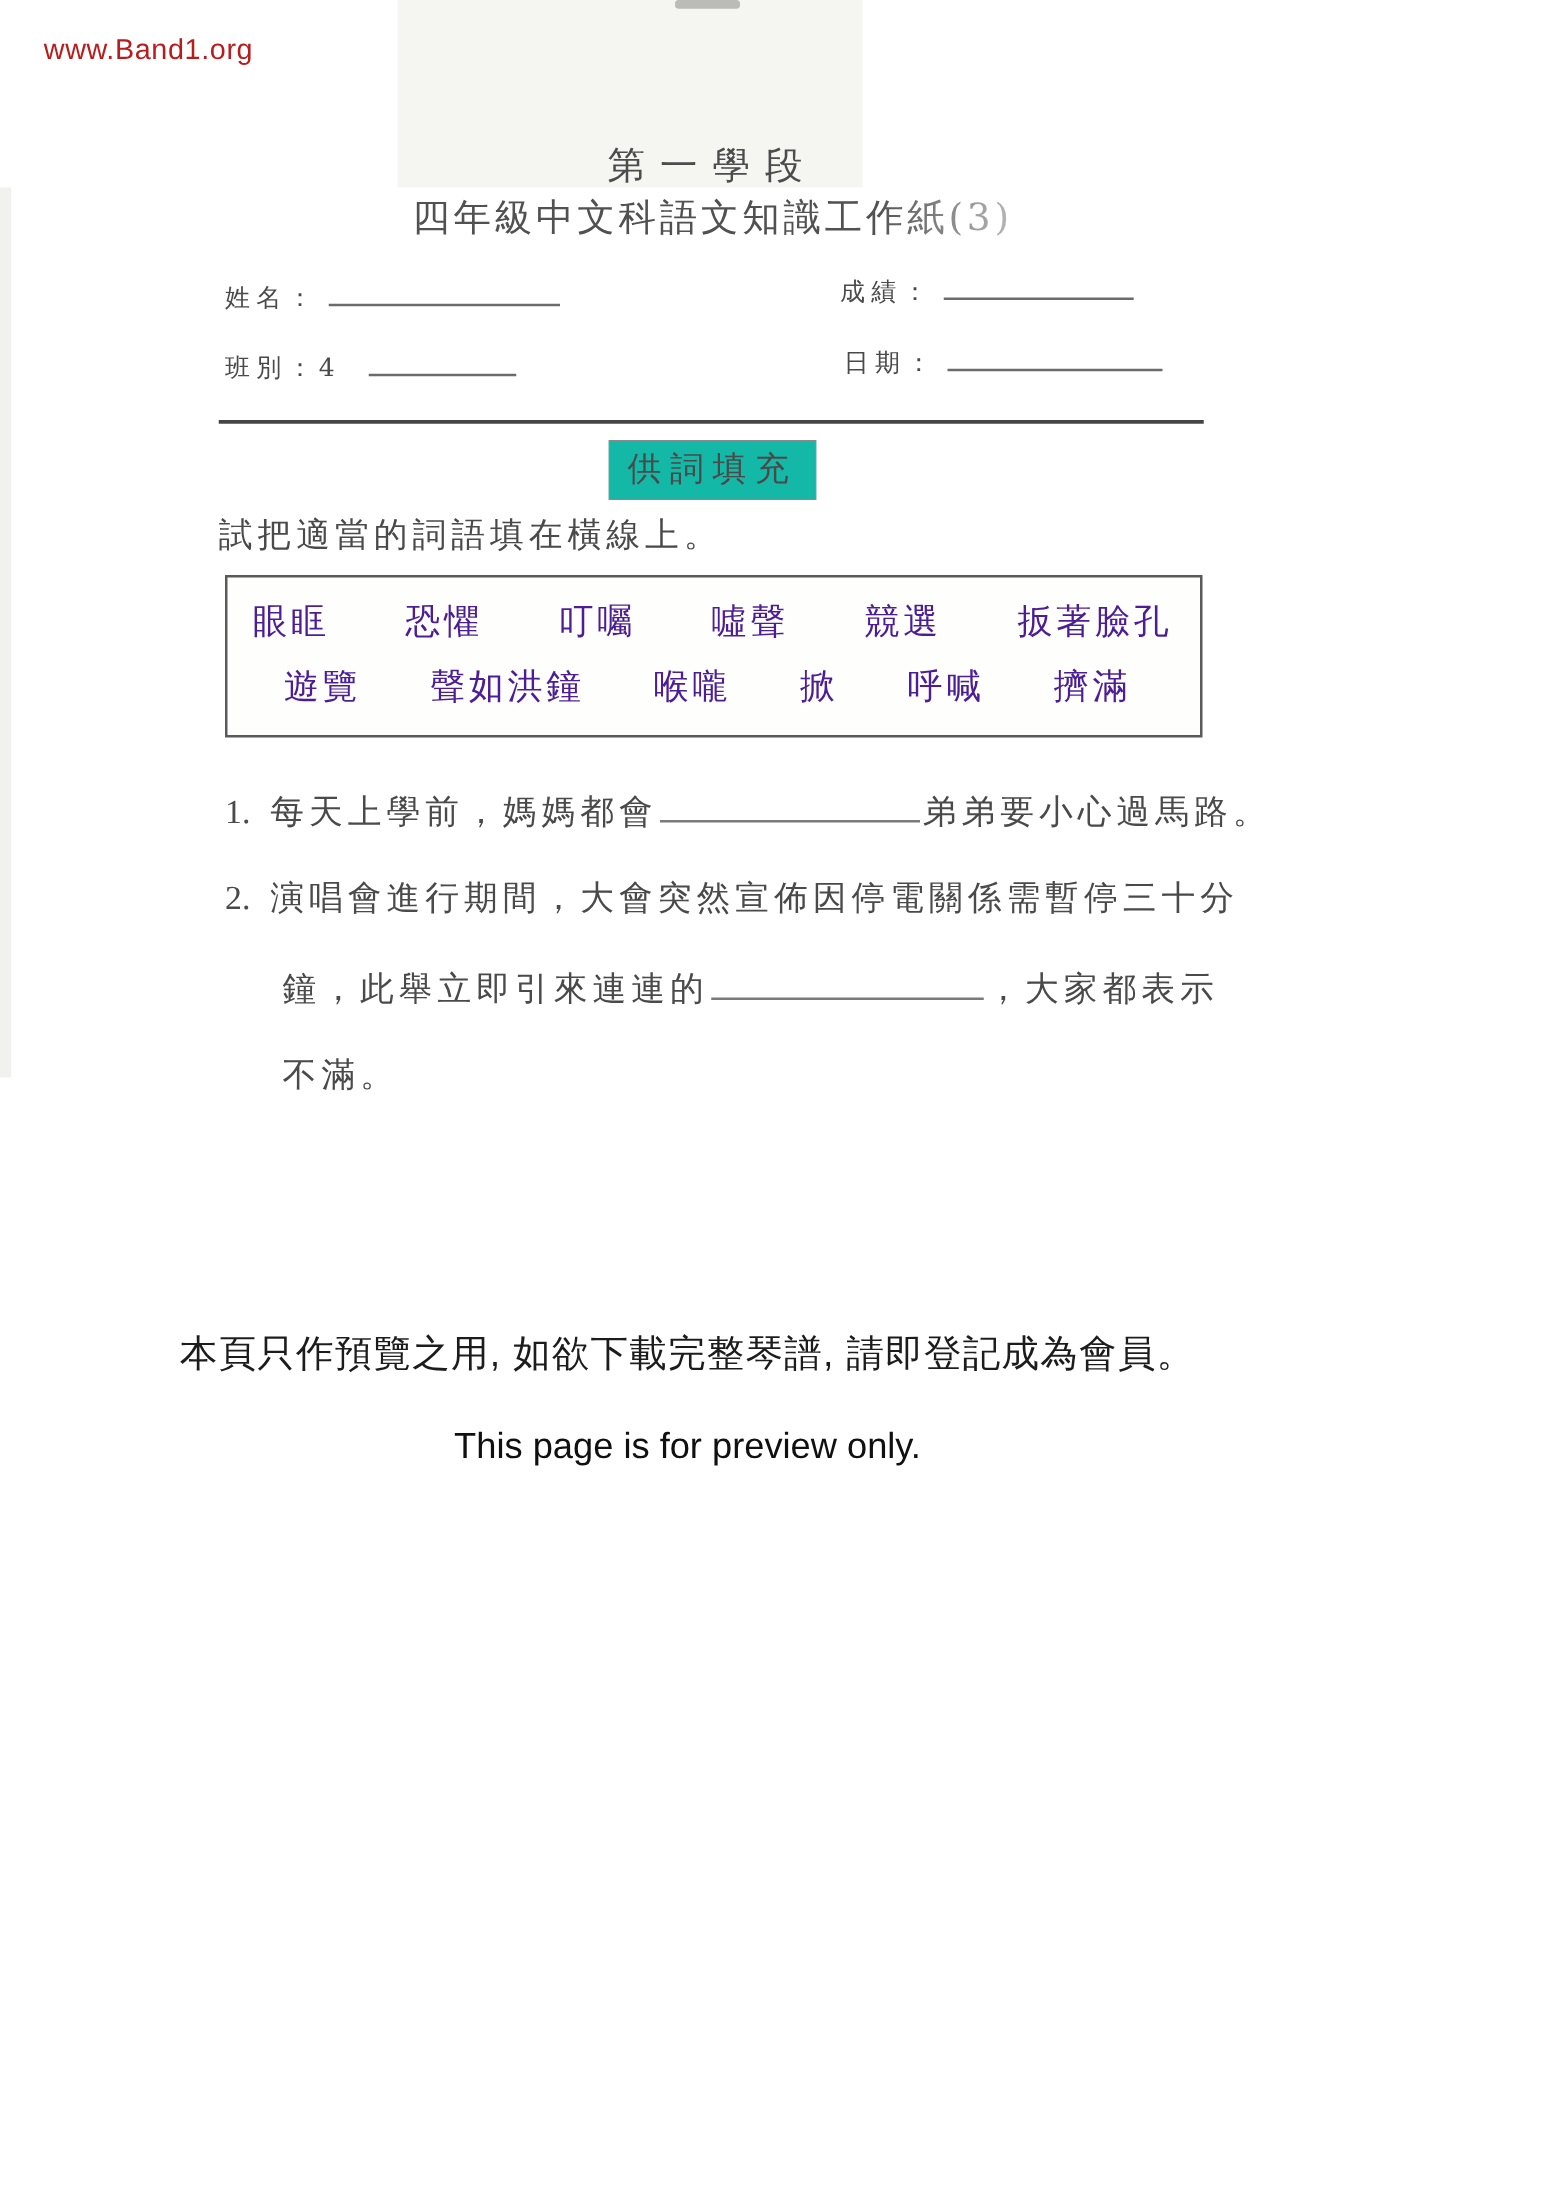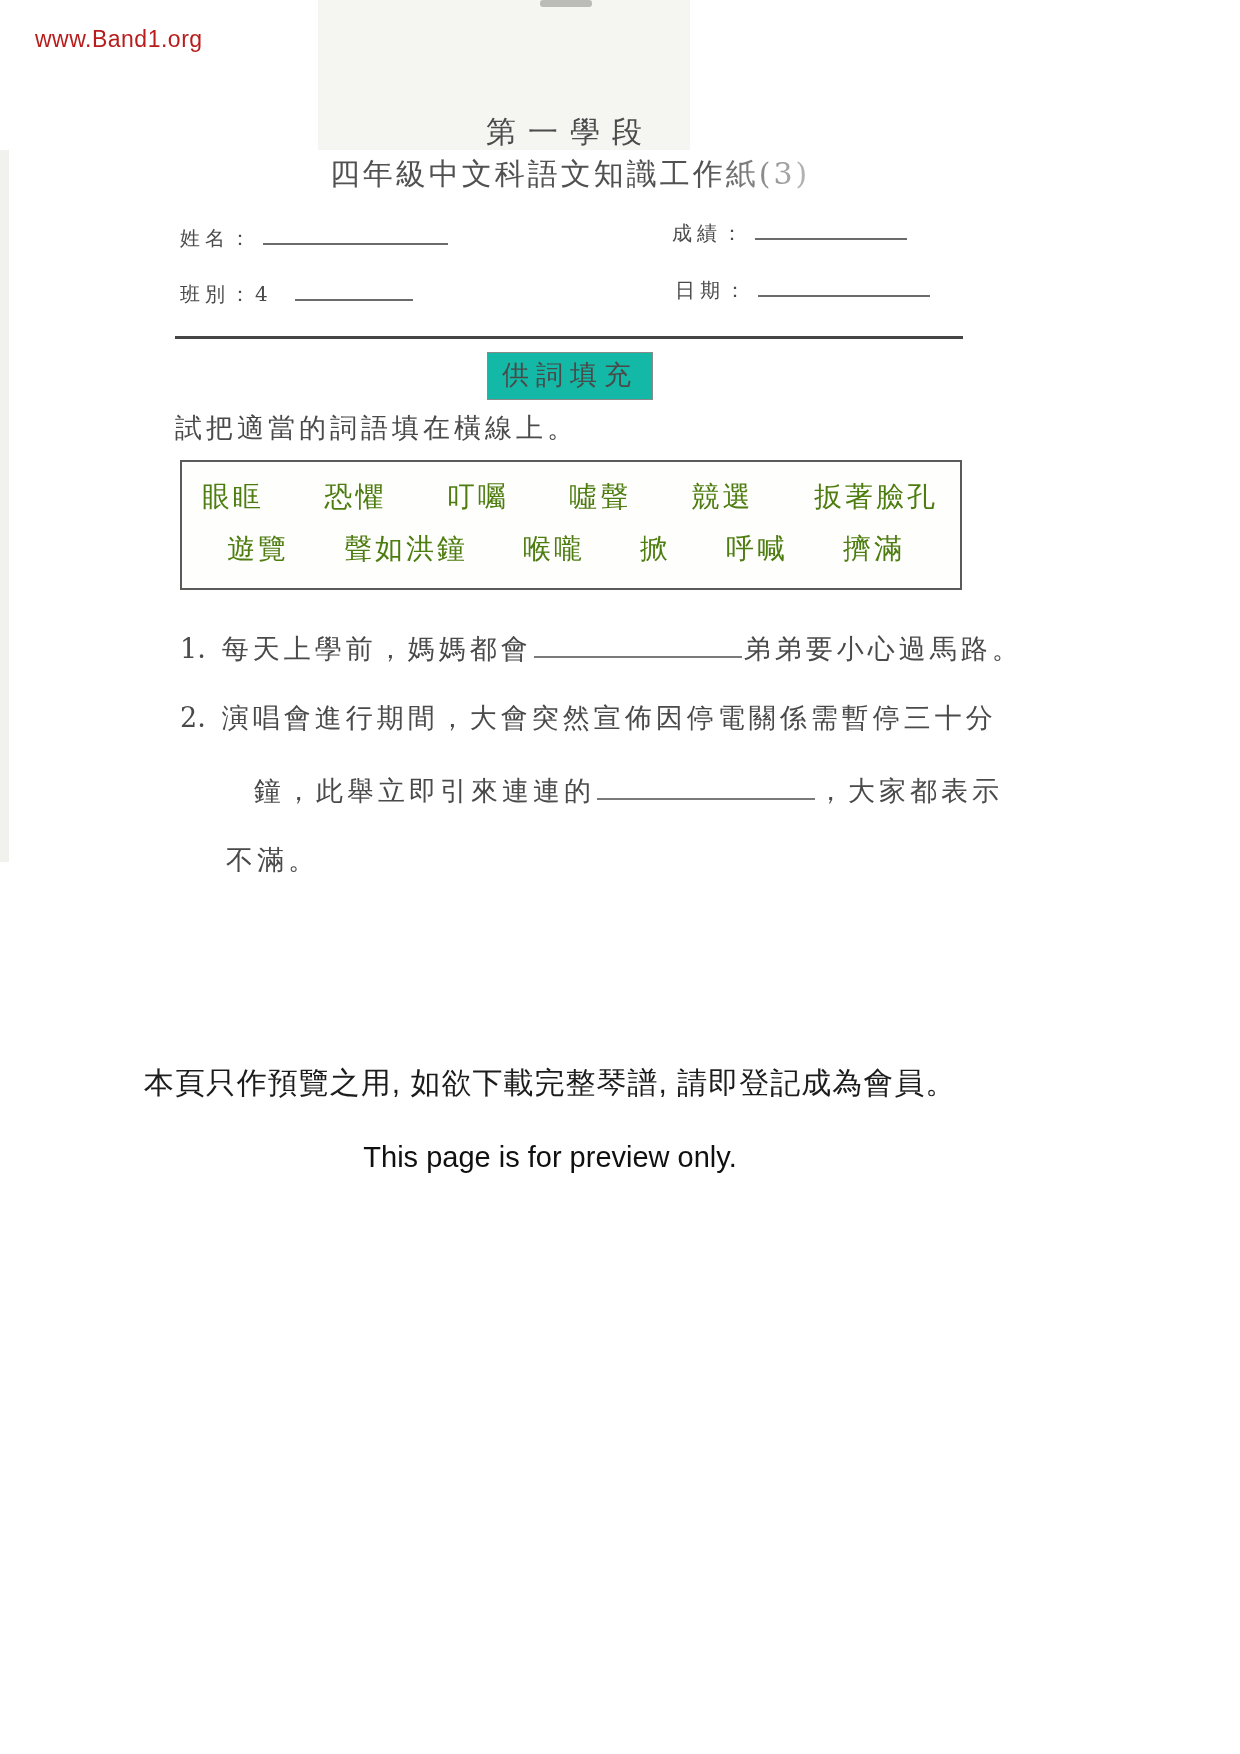--- a/index.html
+++ b/index.html
@@ -70,26 +70,27 @@
     background: #14b8a6;
   }
   .instruction {
     position: absolute; left: 175px; top: 410px;
     font-size: 27px; letter-spacing: 4px; color: #4a4a4a;
   }
   .word-bank {
     position: absolute; left: 180px; top: 460px; width: 782px; height: 130px;
     border: 2px solid #5a5a5a; background: #fefefd;
   }
-  .word-row { display: flex; justify-content: space-between; font-size: 28px; letter-spacing: 3px; color: #4d7c0f; }
+  .word-row { display: flex; justify-content: space-between; font-size: 28px; letter-spacing: 3px; color: #4c1d95; }
   .word-row-1 { padding: 16px 22px 0 20px; }
   .word-row-2 { padding: 14px 55px 0 45px; }
   .question-line {
     position: absolute; font-size: 27px; letter-spacing: 4px; color: #4a4a4a;
     white-space: nowrap;
+    font-family: Liberation Serif, serif;
   }
   .q-number { display: inline-block; margin-right: 16px; letter-spacing: 0; }
   .q-blank {
     display: inline-block;
     border-bottom: 2px solid #7a7a7a;
     height: 1.05em;
     vertical-align: baseline;
     margin: 0 2px;
   }
   .footer-zh {
@@ -160,21 +161,21 @@
     </div>
   </div>
 
   <div class="question-line" style="left:180px; top:630px;">
     <span class="q-number">1.</span><span>每天上學前，媽媽都會</span><span class="q-blank" style="width:208px;"></span><span>弟弟要小心過馬路。</span>
   </div>
 
   <div class="question-line" style="left:180px; top:700px;">
     <span class="q-number">2.</span><span>演唱會進行期間，大會突然宣佈因停電關係需暫停三十分</span>
   </div>
-  <div class="question-line" style="left:226px; top:772px;margin-left:28px;">
+  <div class="question-line" style="left:226px; top:772px;">
     <span>鐘，此舉立即引來連連的</span><span class="q-blank" style="width:218px;"></span><span>，大家都表示</span>
   </div>
   <div class="question-line" style="left:226px; top:842px;">
     <span>不滿。</span>
   </div>
 
   <div class="footer-zh">本頁只作預覽之用, 如欲下載完整琴譜, 請即登記成為會員。</div>
   <div class="footer-en footer-en-1">This page is for preview only.</div>
 
 </div>

